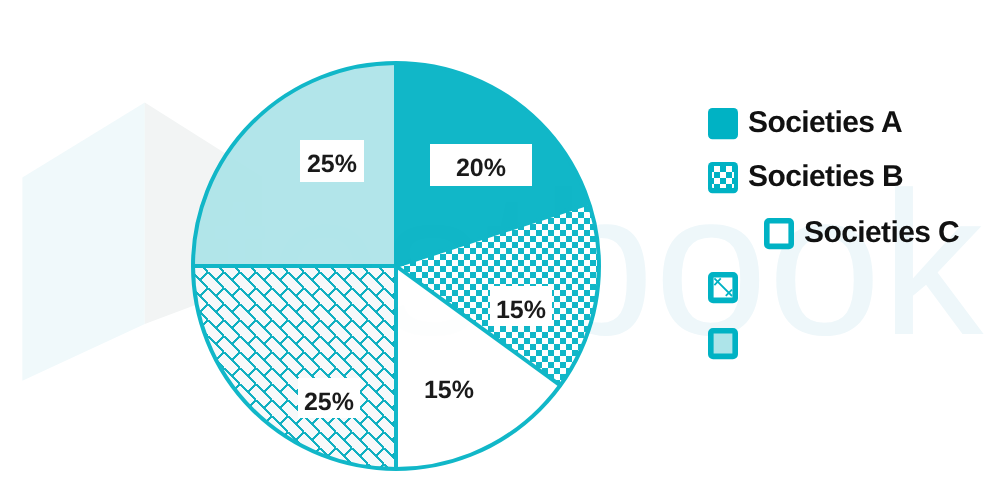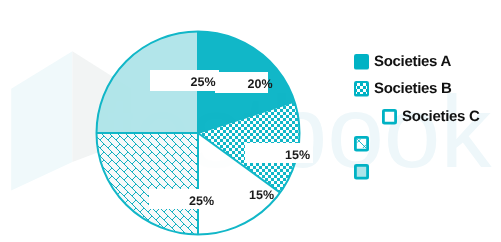--- a/index.html
+++ b/index.html
@@ -1,19 +1,19 @@
 <!DOCTYPE html>
 <html><head>
 <meta charset="utf-8">
 <style>
   html,body{margin:0;padding:0;}
   body{width:501px;height:242px;background:#ffffff;font-family:"Liberation Sans",sans-serif;overflow:hidden;position:relative;-webkit-font-smoothing:antialiased;text-rendering:geometricPrecision;}
   #stage{position:absolute;left:0;top:0;width:501px;height:242px;background:#fff;}
   svg.layer{position:absolute;left:0;top:0;display:block;}
-  .lbl{position:absolute;font-size:12.5px;font-weight:700;color:#1a1a1a;display:flex;align-items:center;justify-content:center;letter-spacing:0px;transform:translateZ(0);padding-left:37px;}
+  .lbl{position:absolute;font-size:12.5px;font-weight:700;color:#1a1a1a;display:flex;align-items:center;justify-content:center;letter-spacing:0px;transform:translateZ(0);}
   .lbl.boxed{background:#ffffff;}
   #legend{position:absolute;left:354px;top:54px;}
   .lrow{position:absolute;left:0;display:flex;align-items:center;}
   .swbox{width:15px;height:15.6px;flex:0 0 15px;line-height:0;}
   .ltext{font-size:15px;letter-spacing:-0.3px;font-weight:700;color:#111;margin-left:5px;white-space:nowrap;line-height:16px;transform:translateZ(0);}
 </style>
 </head>
 <body>
 
 <div id="stage">
@@ -46,21 +46,21 @@
         <path d="M 198 133 L 96.50 133.00 A 101.5 101.5 0 0 1 198.00 31.50 Z" fill="#ade4e9"></path>
         <circle cx="198" cy="133" r="101.5" fill="none" stroke="#00b2c4" stroke-width="2"></circle>
         <line x1="198" y1="133" x2="198.00" y2="31.50" stroke="#00b2c4" stroke-width="2"></line>
         <line x1="198" y1="133" x2="294.53" y2="101.63" stroke="#00b2c4" stroke-width="2"></line>
         <line x1="198" y1="133" x2="280.12" y2="192.66" stroke="#00b2c4" stroke-width="2"></line>
         <line x1="198" y1="133" x2="198.00" y2="234.50" stroke="#00b2c4" stroke-width="2"></line>
         <line x1="198" y1="133" x2="96.50" y2="133.00" stroke="#00b2c4" stroke-width="2"></line>
       </g>
     </svg>
 
-  <div class="lbl boxed" id="lab0" style="left: 215px; top: 72px; width: 16px; height: 21px;">
+  <div class="lbl boxed" id="lab0" style="left: 215px; top: 72px; width: 51px; height: 21px;">
       <span style="transform: translateZ(0px); position: relative; top: 1.5px;">20%</span>
     </div>
   <div class="lbl boxed" id="lab1" style="left: 245px; top: 143px; width: 31px; height: 20px;">
       <span style="transform: translateZ(0px); position: relative; top: 1.5px;">15%</span>
     </div>
   <div class="lbl" id="lab2" style="left: 212px; top: 184px; width: 25px; height: 18px;">
       <span style="transform: translateZ(0px); position: relative; top: 1.5px;">15%</span>
     </div>
   <div class="lbl boxed" id="lab3" style="left: 149px; top: 189px; width: 31px; height: 20px;">
       <span style="transform: translateZ(0px); position: relative; top: 1.5px;">25%</span>

